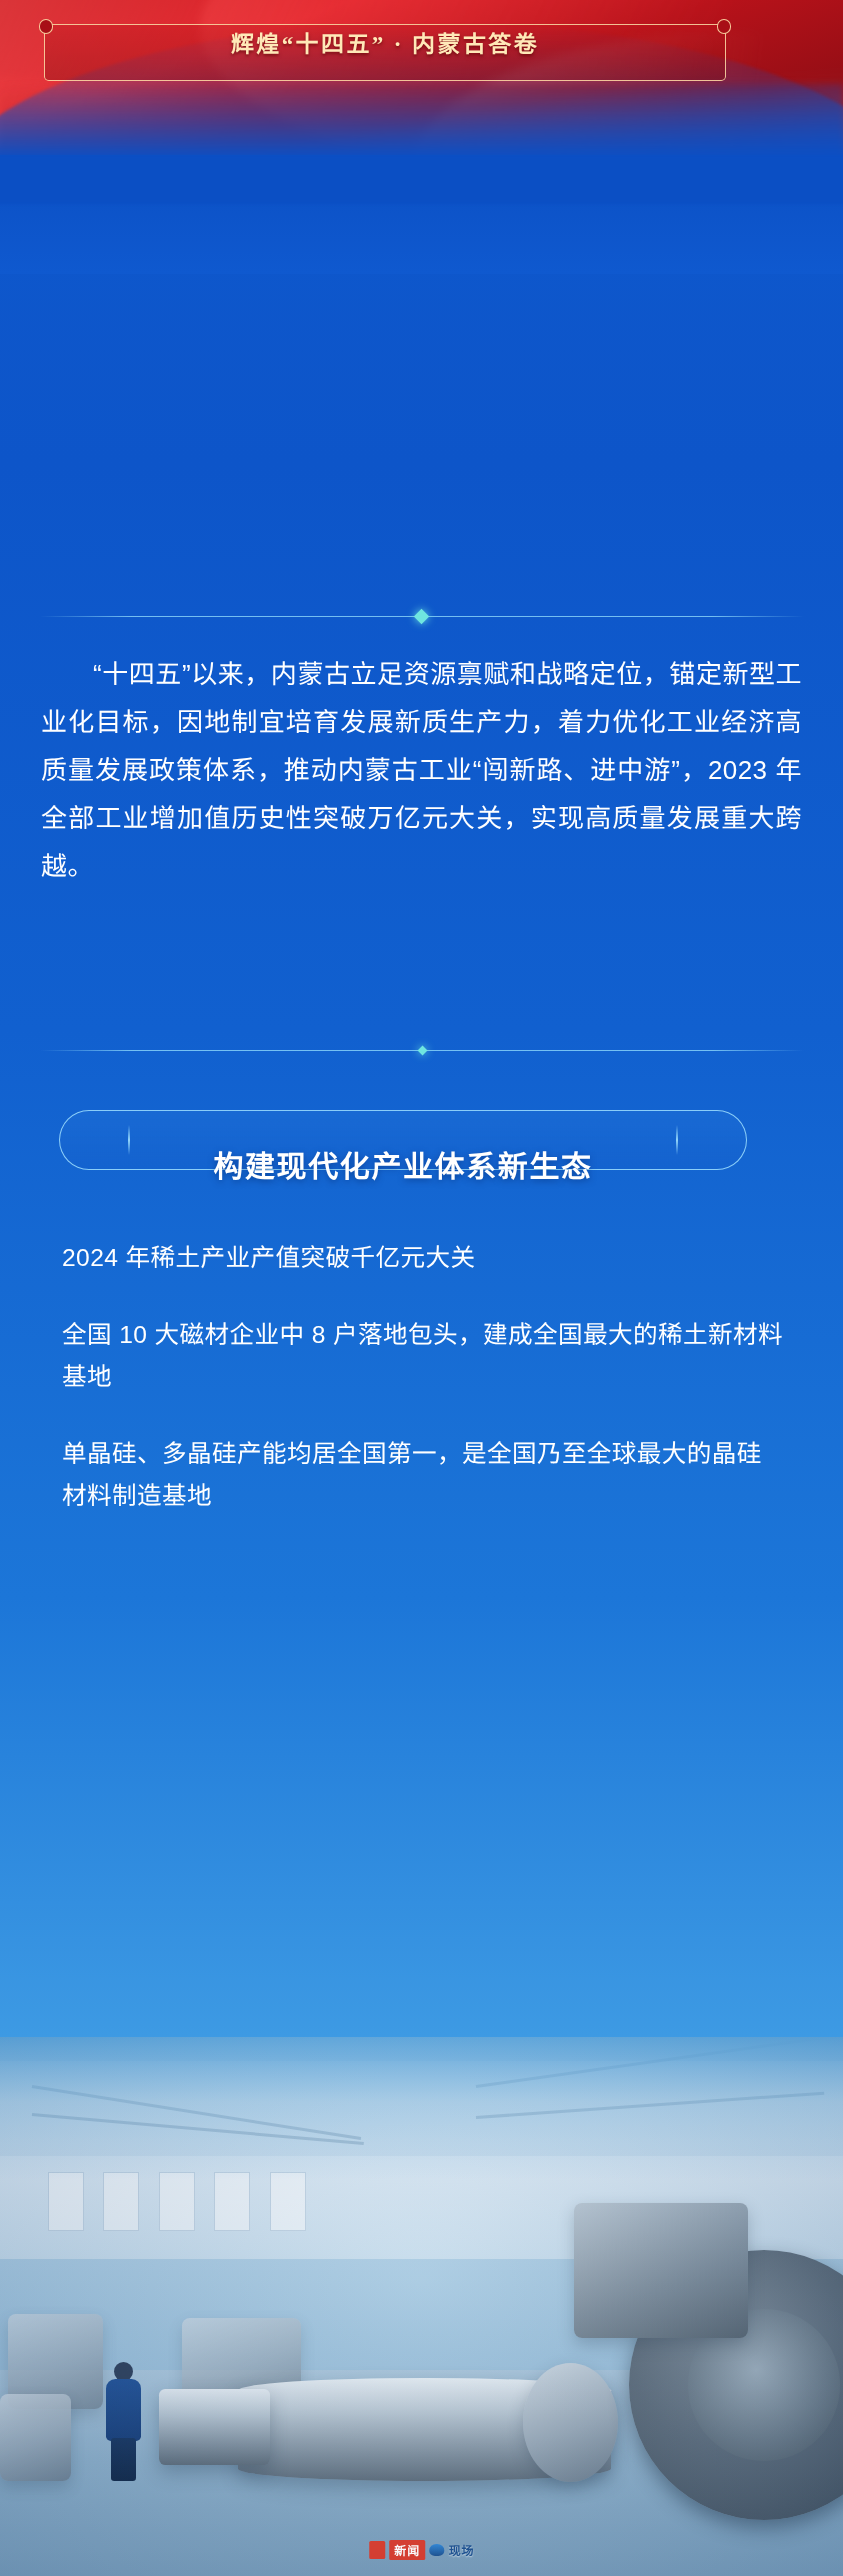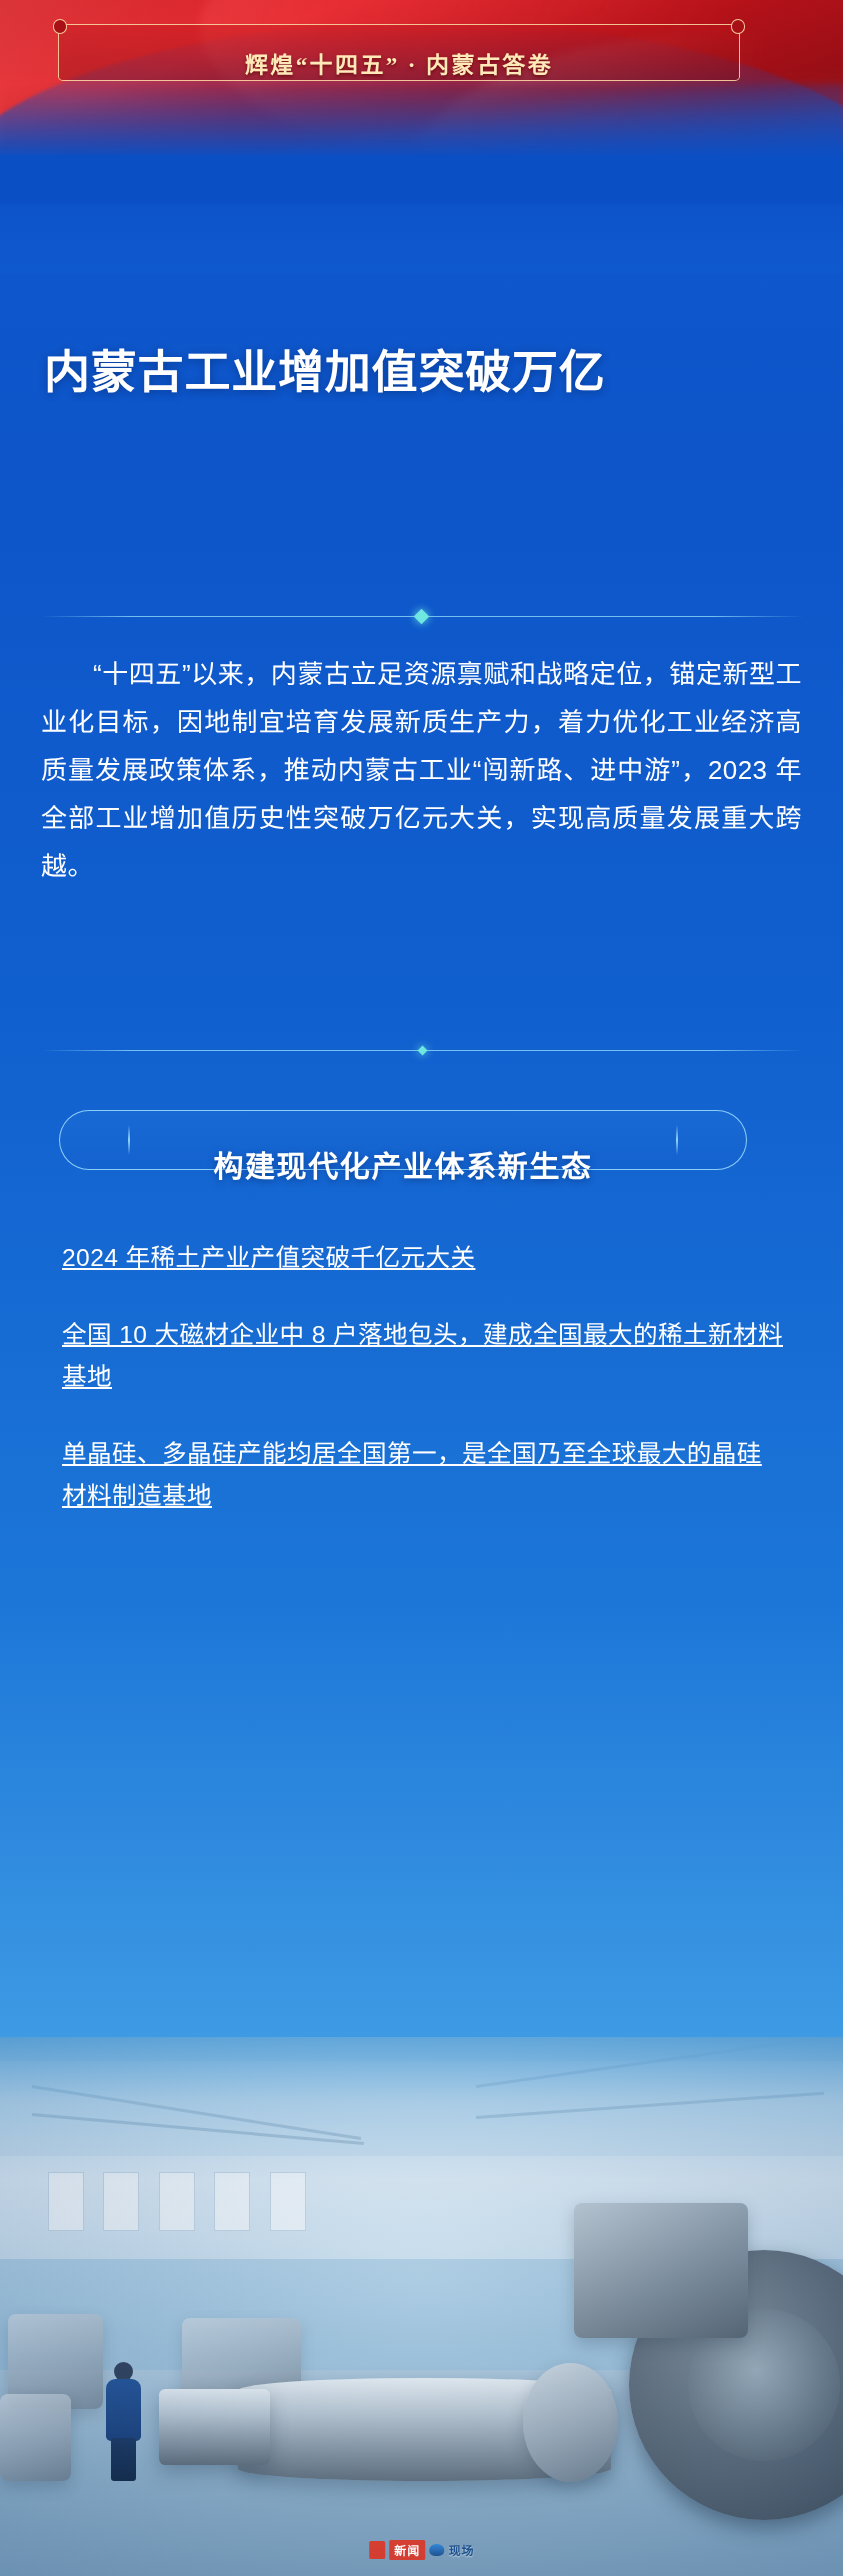--- a/index.html
+++ b/index.html
@@ -87,27 +87,27 @@
     position: absolute;
     left: 0; bottom: 95px;
     width: 843px; height: 95px;
     background: linear-gradient(170deg, rgba(230,40,45,.0) 0%, rgba(150,12,18,.55) 45%, rgba(11,79,196,.9) 100%);
     filter: blur(3.2px);
   }
 
   
   .title-plate {
     position: absolute;
-    left: 58px; top: 24px;
+    left: 44px; top: 24px;
     width: 682px; height: 57px;
     border: 1.6px solid rgba(255,224,170,.85);
     border-radius: 4.8px;
     background: linear-gradient(180deg, rgba(190,20,26,.35), rgba(120,8,12,.35));
     display: flex;
-    align-items: flex-end;
+    align-items: flex-start;
     justify-content: center;
   }
   .title-plate::before,
   .title-plate::after {
     content: "";
     position: absolute;
     top: -5.6px;
     width: 12.7px; height: 12.7px;
     border: 1.6px solid rgba(255,224,170,.9);
     border-radius: 50%;
@@ -217,21 +217,20 @@
     position: absolute;
     left: 62px; top: 1237px;
     width: 722px;
   }
   .point {
     font-size: 24.6px;
     line-height: 42px;
     color: #ffffff;
     margin-bottom: 35px;
     letter-spacing: 0.4px;
-    text-decoration: underline;
   }
 
   
   .photo {
     position: absolute;
     left: 0; bottom: 0;
     width: 843px; height: 539px;
     overflow: hidden;
     background: linear-gradient(180deg, #cfe4f2 0%, #b9d6ea 20%, #9ec3dd 55%, #85aecd 100%);
   }
@@ -389,21 +388,20 @@
     <div class="banner-diag"></div>
     <div class="banner-blue-fill"></div>
     <div class="banner-bottom-curve"></div>
 
     <div class="title-plate">
       <span class="plate-text">辉煌“十四五” ·  内蒙古答卷</span>
     </div>
   </div>
 
   <div class="headline">
-    <div class="headline-line">内蒙古工业增加值突破万亿</div>
   </div>
 
   <div class="divider" id="divider-top">
     <div class="bar"></div>
     <div class="gem"></div>
   </div>
 
   <div class="body-text">
     <p>“十四五”以来，内蒙古立足资源禀赋和战略定位，锚定新型工业化目标，因地制宜培育发展新质生产力，着力优化工业经济高质量发展政策体系，推动内蒙古工业“闯新路、进中游”，2023 年全部工业增加值历史性突破万亿元大关，实现高质量发展重大跨越。</p>
   </div>

